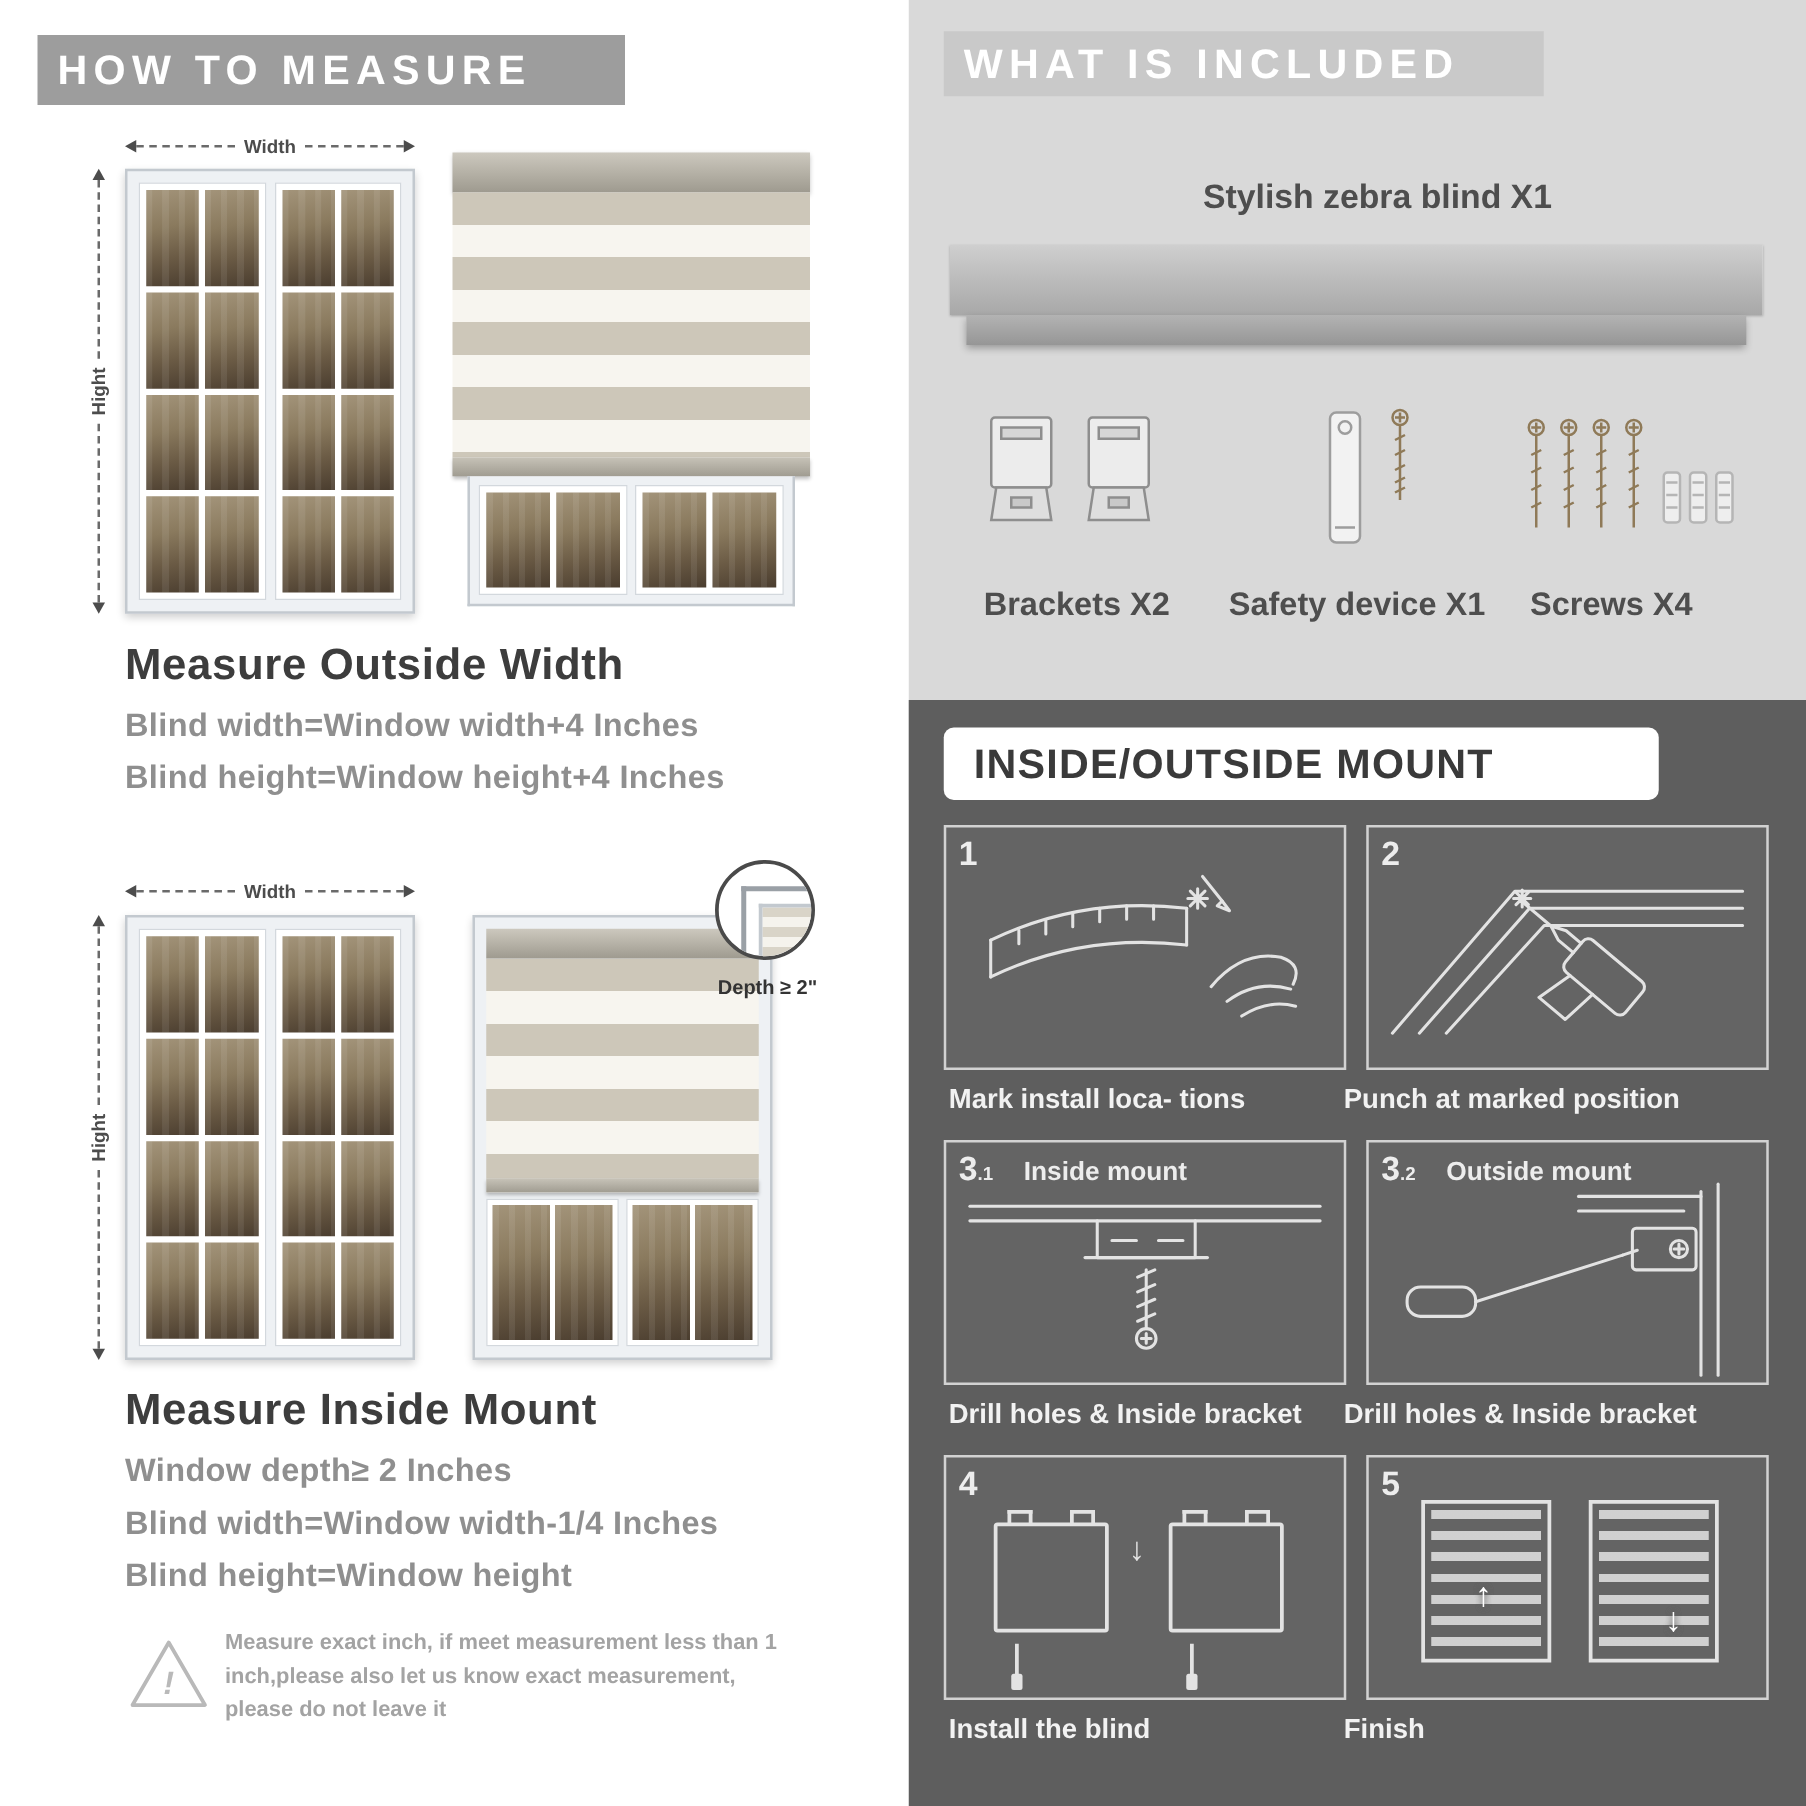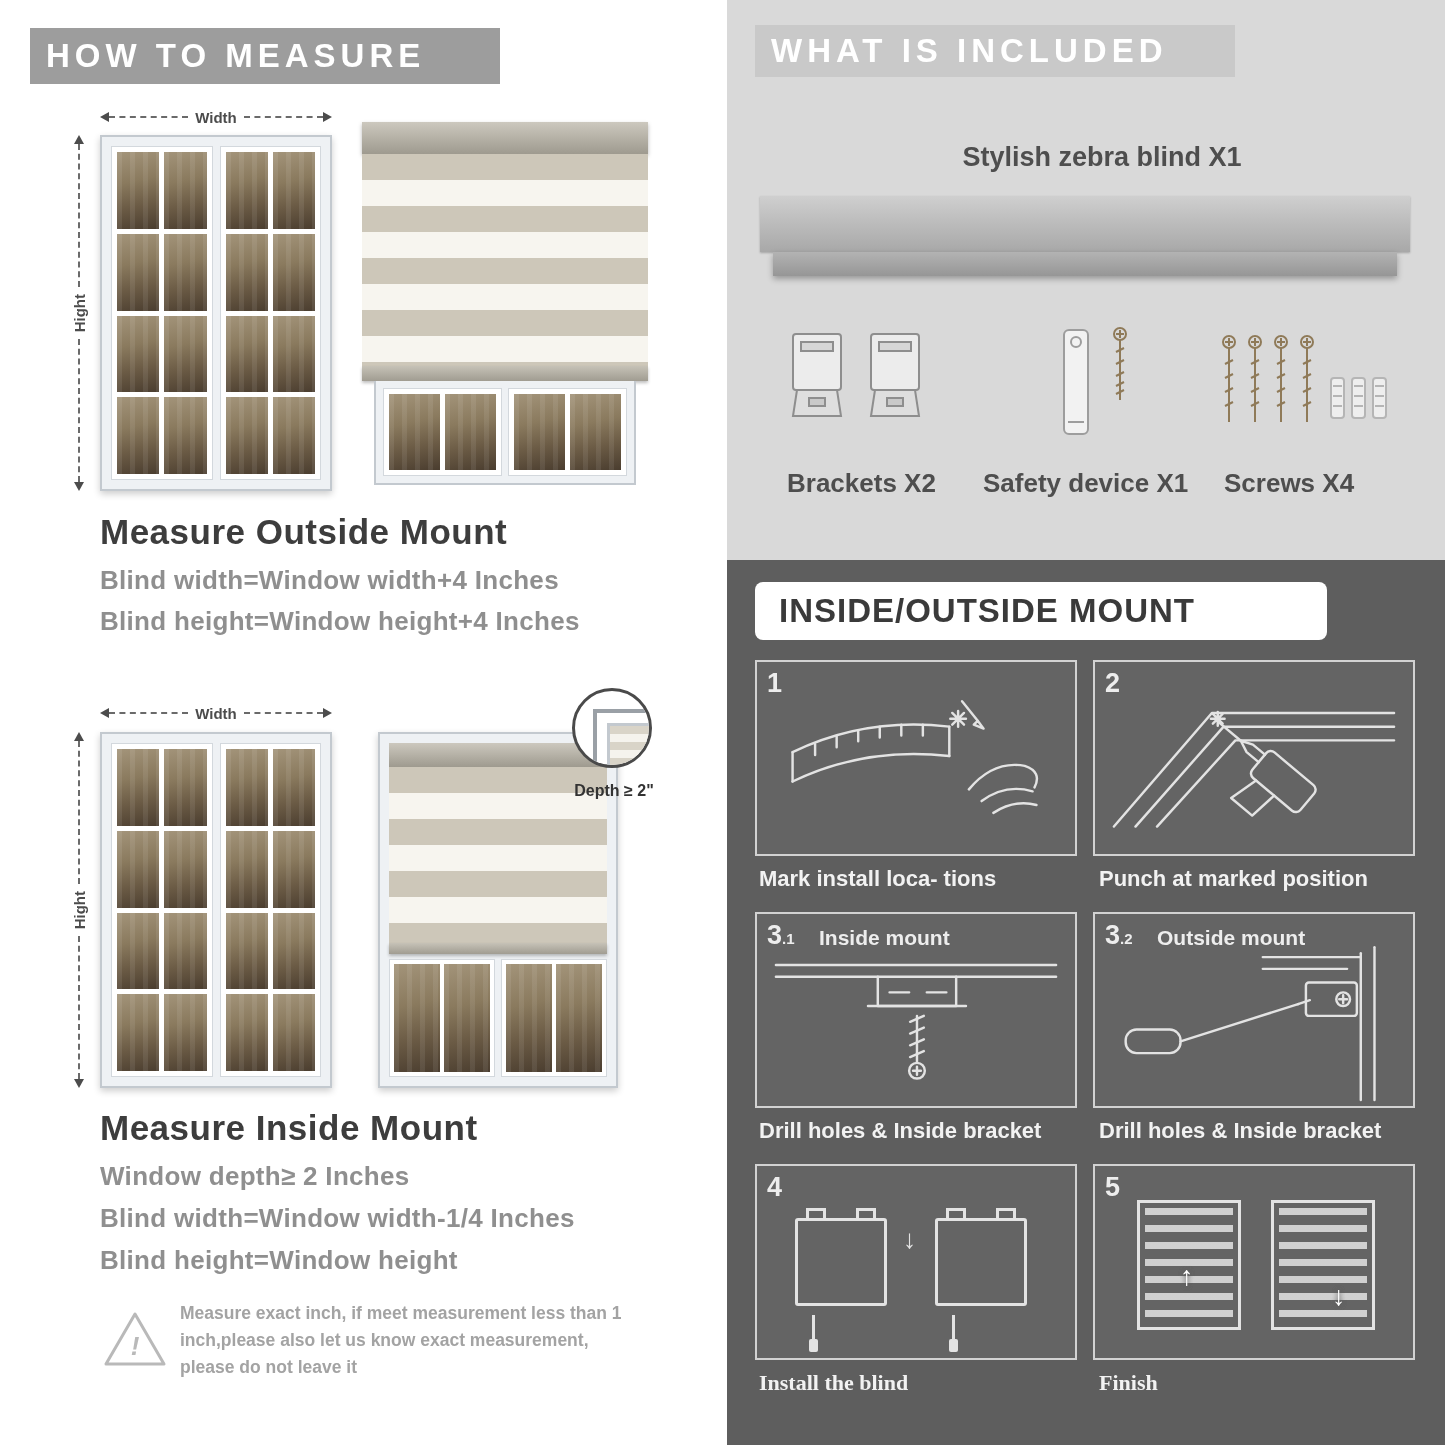--- a/index.html
+++ b/index.html
@@ -99,22 +99,22 @@
 
   
   .right-dark{position:absolute;left:727px;top:560px;width:718px;height:1075px;background:#5e5e5e;}
   .mount-heading{position:absolute;left:28px;top:22px;width:572px;height:58px;background:#fff;
                  border-radius:8px;display:flex;align-items:center;padding-left:24px;
                  font-size:33px;font-weight:bold;color:#3a3a3a;letter-spacing:1px;}
   .panel{position:absolute;width:322px;height:196px;border:2px solid #d2d2d2;background:#646464;}
   .c1{left:28px;} .c2{left:366px;}
   .r1{top:100px;} .r2{top:352px;} .r3{top:604px;}
   .caption{position:absolute;font-size:22px;font-weight:bold;color:#f2f2f2;}
-  .capc1{left:32px;} .capc2{left:372px;text-align:center;}
-  .capr1{top:306px;} .capr2{top:558px;} .capr3{top:810px;font-family:Liberation Serif, serif;}
+  .capc1{left:32px;} .capc2{left:348px;text-align:center;}
+  .capr1{top:306px;} .capr2{top:558px;} .capr3{top:810px;}
   .pnum{position:absolute;left:10px;top:6px;font-size:27px;font-weight:bold;color:#ededed;z-index:2;}
   .pnum .sub{font-size:15px;}
   .ptitle{position:absolute;left:62px;top:12px;font-size:21px;font-weight:bold;color:#ededed;z-index:2;}
   .art{position:absolute;left:0;top:0;width:100%;height:100%;}
 
   
   .p4-box{position:absolute;top:52px;width:92px;height:88px;border:3px solid #e3e3e3;border-radius:3px;}
   .b1x{left:38px;} .b2x{left:178px;}
   .p4-tab{position:absolute;top:-13px;width:20px;height:11px;border:3px solid #e3e3e3;border-bottom:none;}
   .tabL{left:8px;} .tabR{right:8px;}
@@ -184,21 +184,21 @@
       <div class="door g1">
           <i class="pane"></i>
           <i class="pane"></i>
         </div>
       <div class="door g1">
           <i class="pane"></i>
           <i class="pane"></i>
         </div>
     </div>
   </div>
-  <h2 class="sec-title t-outside">Measure Outside Mount</h2>
+  <h2 class="sec-title t-outside">Measure Outside Width</h2>
   <p class="body-line ol1">Blind width=Window width+4 Inches</p>
   <p class="body-line ol2">Blind height=Window height+4 Inches</p>
 
   <div class="h-arrow fig2-warrow">
     <i class="tri tri-left"></i>
     <span class="dash"></span>
     <span class="arrow-label">Width</span>
     <span class="dash"></span>
     <i class="tri tri-right"></i>
   </div>

